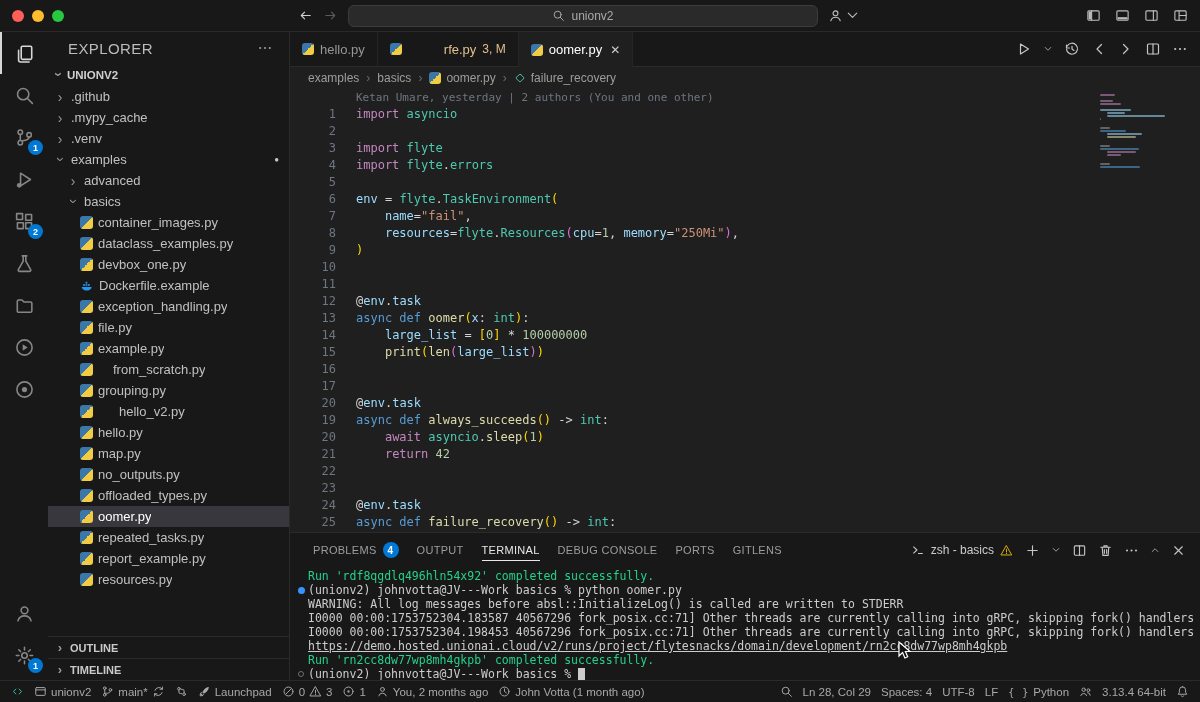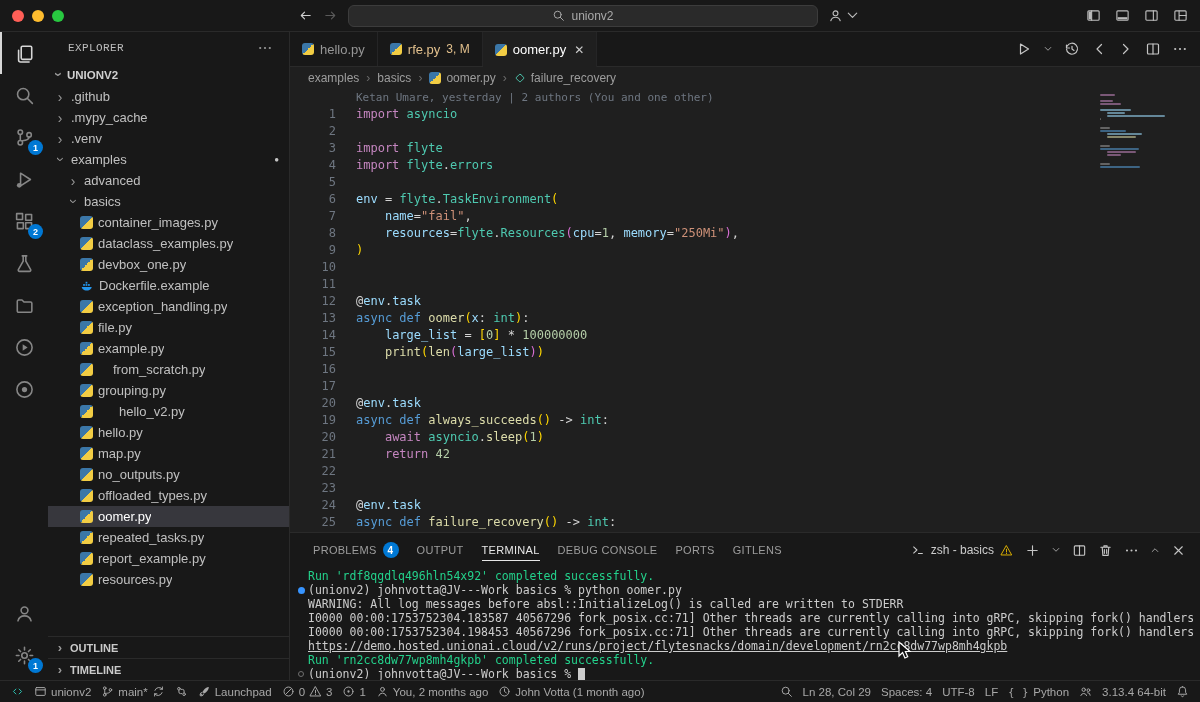--- a/index.html
+++ b/index.html
@@ -30,21 +30,21 @@
   
   .activitybar{width:48px;flex:0 0 auto;display:flex;flex-direction:column;background:#181818;}
   .ab-item{width:48px;height:42px;display:flex;align-items:center;justify-content:center;color:#868686;position:relative;cursor:pointer;}
   .ab-item.active{color:#d7d7d7;box-shadow:inset 2px 0 0 #d7d7d7;}
   .ab-item svg{width:21px;height:21px;}
   .ab-bottom{margin-top:auto;padding-bottom:4px;}
   .badge{position:absolute;right:5px;bottom:3px;background:var(--accent,#0078d4);color:#fff;border-radius:9px;min-width:15px;height:15px;font-size:9px;display:flex;align-items:center;justify-content:center;padding:0 3px;font-weight:700;}
 
   
   .sidebar{width:242px;flex:0 0 auto;background:#181818;border-right:1px solid #2a2a2a;display:flex;flex-direction:column;font-size:13px;min-height:0;}
-  .sb-header{height:32px;flex:0 0 auto;display:flex;align-items:center;padding:0 16px 0 20px;font-size:11px;letter-spacing:.4px;color:#bcbcbc;font-family:Liberation Mono, monospace;}
+  .sb-header{height:32px;flex:0 0 auto;display:flex;align-items:center;padding:0 16px 0 20px;font-size:15px;letter-spacing:.4px;color:#bcbcbc;}
   .sb-header .ic{margin-left:auto;color:#9a9a9a;}
   .sb-root{height:22px;flex:0 0 auto;display:flex;align-items:center;font-weight:700;font-size:11.5px;color:#d0d0d0;padding-left:4px;gap:3px;cursor:pointer;}
   .tree{flex:1;overflow:hidden;}
   .trow{height:21px;display:flex;align-items:center;gap:5px;color:#c0c0c0;cursor:pointer;white-space:nowrap;}
   .trow.sel{background:var(--selection,#37373d);color:#fff;}
   .chev{width:12px;flex:0 0 auto;color:#9a9a9a;font-size:14px;line-height:1;display:flex;justify-content:center;transform-origin:55% 50%;}
   .chev.open{transform:rotate(90deg);}
   .pyicon{width:13px;height:13px;flex:0 0 auto;border-radius:3px;background:linear-gradient(135deg,#3b77a8 50%,#f2cd44 50%);}
   .pyicon.sm{width:12px;height:12px;}
   .dkicon{width:14px;height:14px;flex:0 0 auto;color:#2496ED;}
@@ -54,21 +54,21 @@
   .sb-sections{flex:0 0 auto;}
   .srow{height:22px;border-top:1px solid #2a2a2a;display:flex;align-items:center;padding:0 6px;gap:4px;font-size:11px;font-weight:700;color:#cacaca;cursor:pointer;}
   .srow .chev{font-size:13px;}
 
   
   .editor-col{flex:1;display:flex;flex-direction:column;min-width:0;background:#1f1f1f;}
   .tabbar{height:35px;flex:0 0 auto;background:#181818;border-bottom:1px solid #2a2a2a;display:flex;align-items:stretch;}
   .tabs{display:flex;}
   .tab{display:flex;align-items:center;gap:6px;padding:0 12px;font-size:13px;color:#969696;border-right:1px solid #252526;background:#181818;cursor:pointer;}
   .tab.active{background:#1f1f1f;color:#fff;margin-bottom:-1px;}
-  .tab.mod .tab-label{color:var(--modified,#e2c08d);}
+  .tab.mod .tab-label{color:var(--modified,#e2c08d);margin-left:36px;}
   .deco{color:var(--modified,#e2c08d);font-size:12px;}
   .tab .close{font-size:12px;color:#cdcdcd;margin-left:2px;}
   .editor-actions{margin-left:auto;display:flex;align-items:center;gap:11px;padding:0 12px;color:#c5c5c5;}
   .editor-actions .ic{cursor:pointer;}
   .editor-actions .ic svg{width:16px;height:16px;}
   .editor-actions .ic.narrow svg{width:10px;height:10px;}
 
   .breadcrumbs{height:22px;flex:0 0 auto;display:flex;align-items:center;padding:0 18px;font-size:12px;color:#9d9d9d;gap:7px;background:#1f1f1f;}
   .bc-item{display:flex;align-items:center;gap:5px;cursor:pointer;}
   .bc-sep{color:#6a6a6a;}

